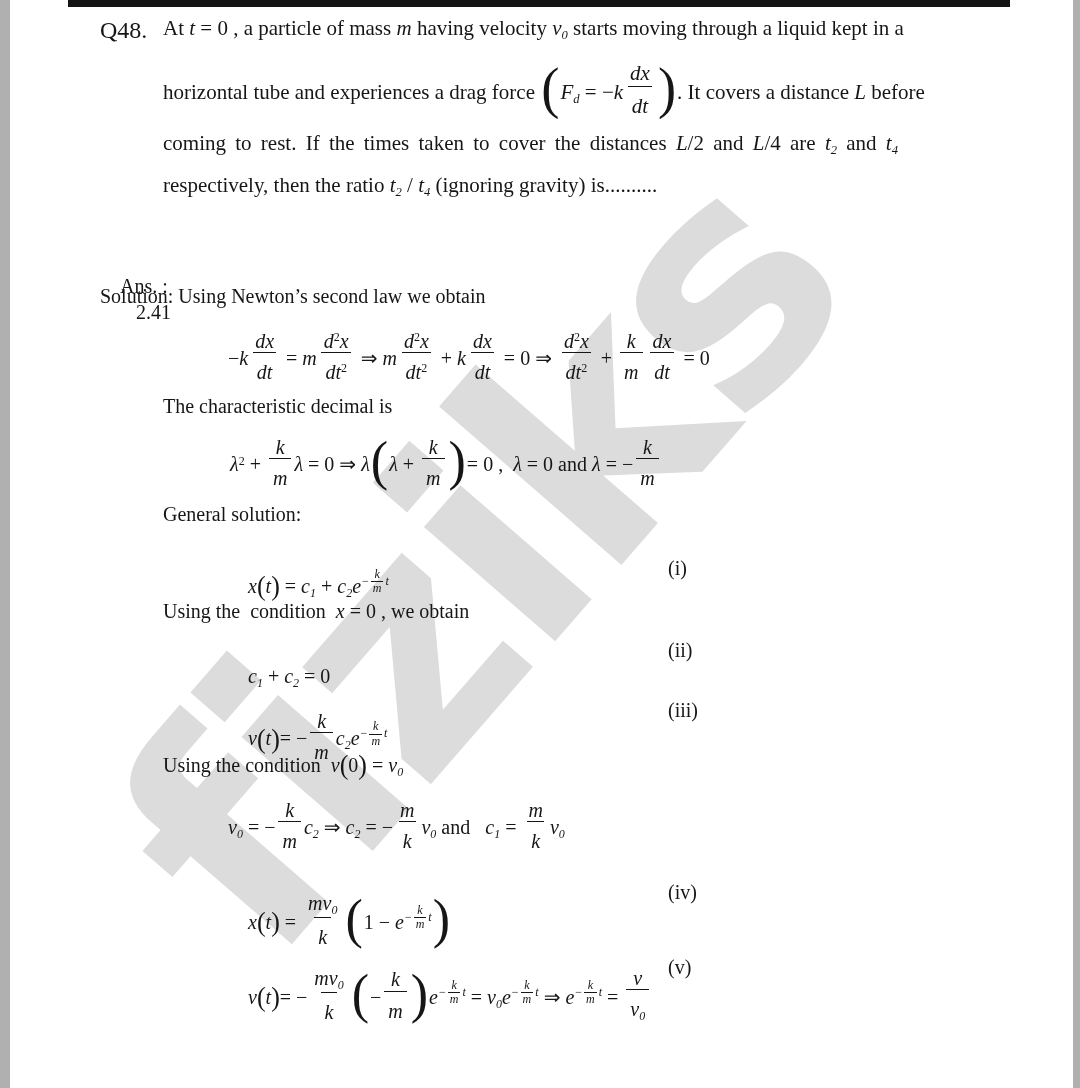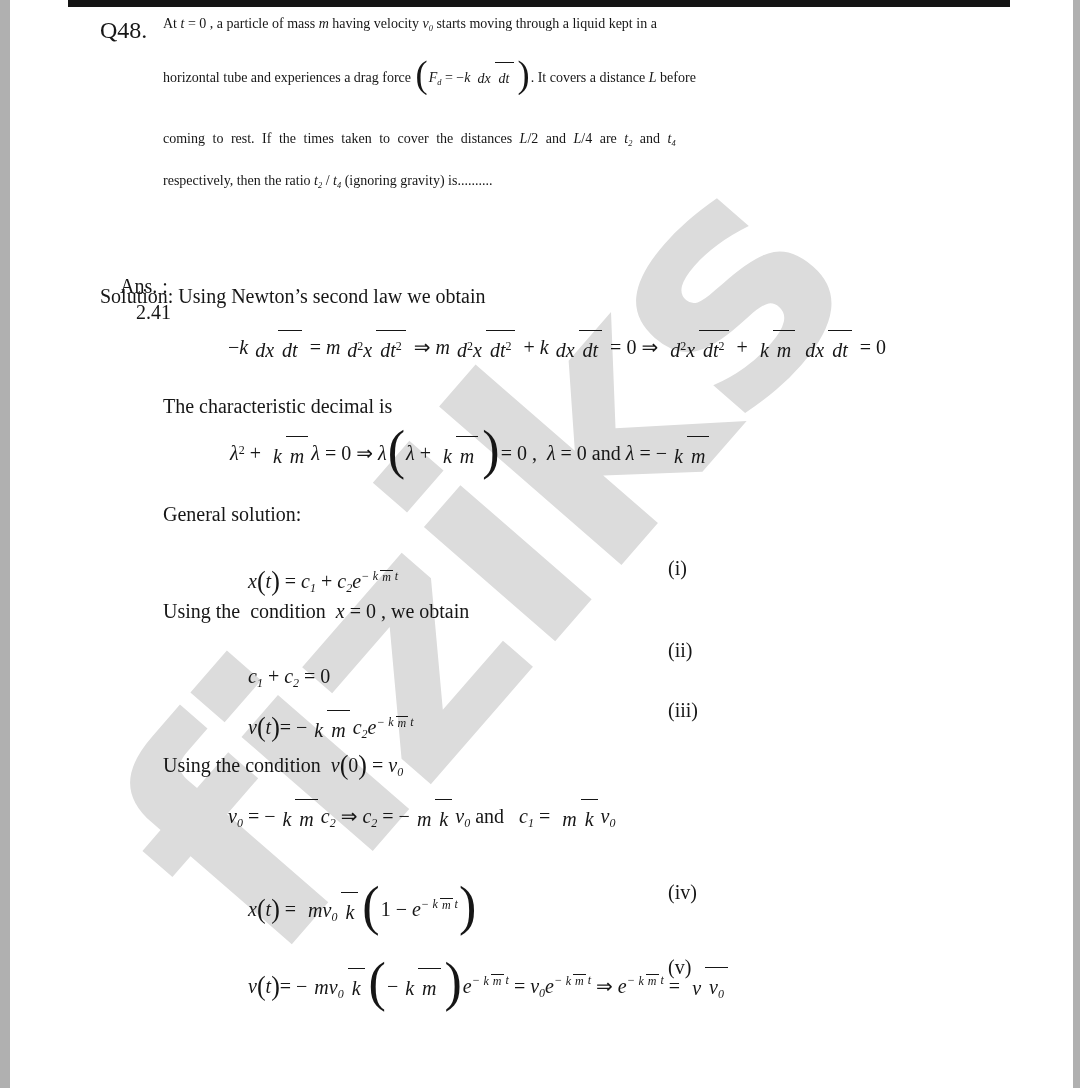--- a/index.html
+++ b/index.html
@@ -15,28 +15,28 @@
   .strip.right{left:1073px; width:7px;}
   .topbar{position:absolute; left:68px; top:0; width:942px; height:7px; background:var(--bar); z-index:3;}
   .wm{
     position:absolute; left:70px; top:180px; width:820px; height:760px;
     display:flex; align-items:center; justify-content:center;
     transform:rotate(-49deg);
     font-family:"DejaVu Sans",sans-serif; font-weight:700; font-size:318px;
     letter-spacing:-8px; color:var(--wm); z-index:1; white-space:nowrap;
   }
   .row{position:absolute; z-index:2; font-size:20px; line-height:1.3; white-space:pre;}
-  .row.qt{font-size:14px;}
+  .row.qt{font-size:21px;}
   .row.justify{word-spacing:4px;}
   .math{display:inline-block; white-space:pre;}
   .rm{font-style:normal;}
   .it{font-style:italic;}
   .sb{font-size:0.6em; vertical-align:-0.32em;}
   .su{font-size:0.6em; vertical-align:0.55em;}
-  .f{display:inline-flex; flex-direction:row; align-items:center; 
+  .f{display:inline-flex; flex-direction:column; align-items:center; 
      vertical-align:middle; margin:0 3px; line-height:1.12;}
   .fn{display:block; padding:0 4px;}
   .fd{display:block; border-top:1.4px solid var(--ink); padding:8px 4px;}
   .exp{display:inline-block; vertical-align:0.7em; font-size:0.6em; line-height:0.95; margin-left:1px;}
   .exp .f{margin:0 2px;}
   .exp .fn{padding:0 2px;}
   .exp .fd{padding:0 2px; border-top-width:1px;}
   .bp{display:inline-block; font-size:2.6em; line-height:0; vertical-align:-0.13em;
       transform:scaleY(1.05); margin:0 1px; font-weight:400;}
   .mp{display:inline-block; font-size:1.3em; line-height:0; vertical-align:-0.08em; transform:scaleY(1.05);}

